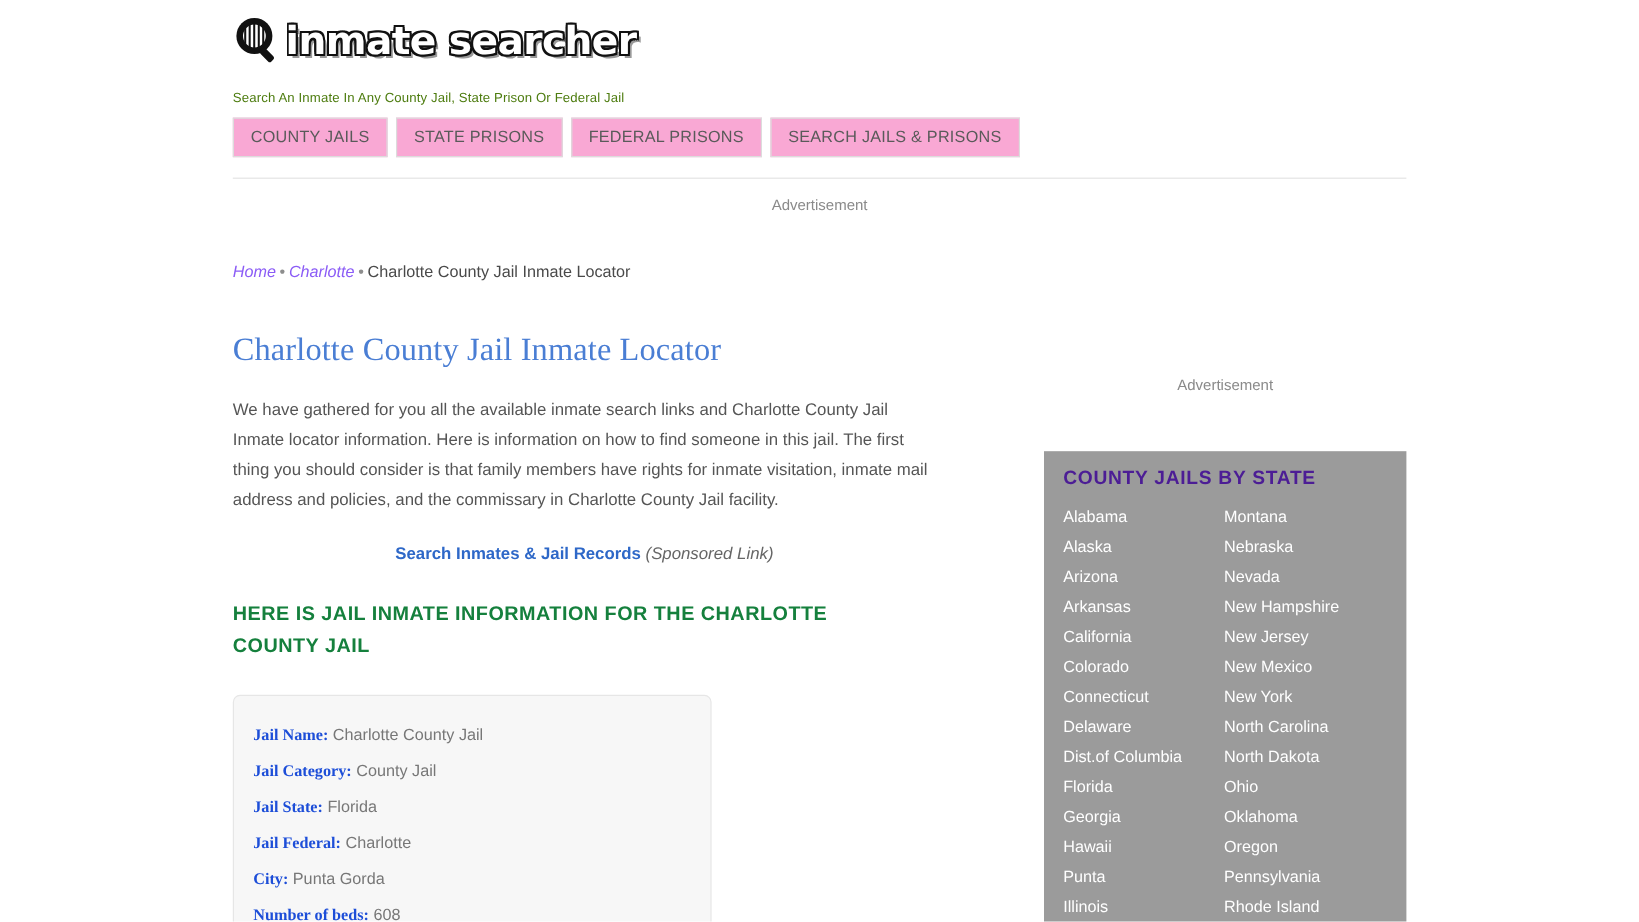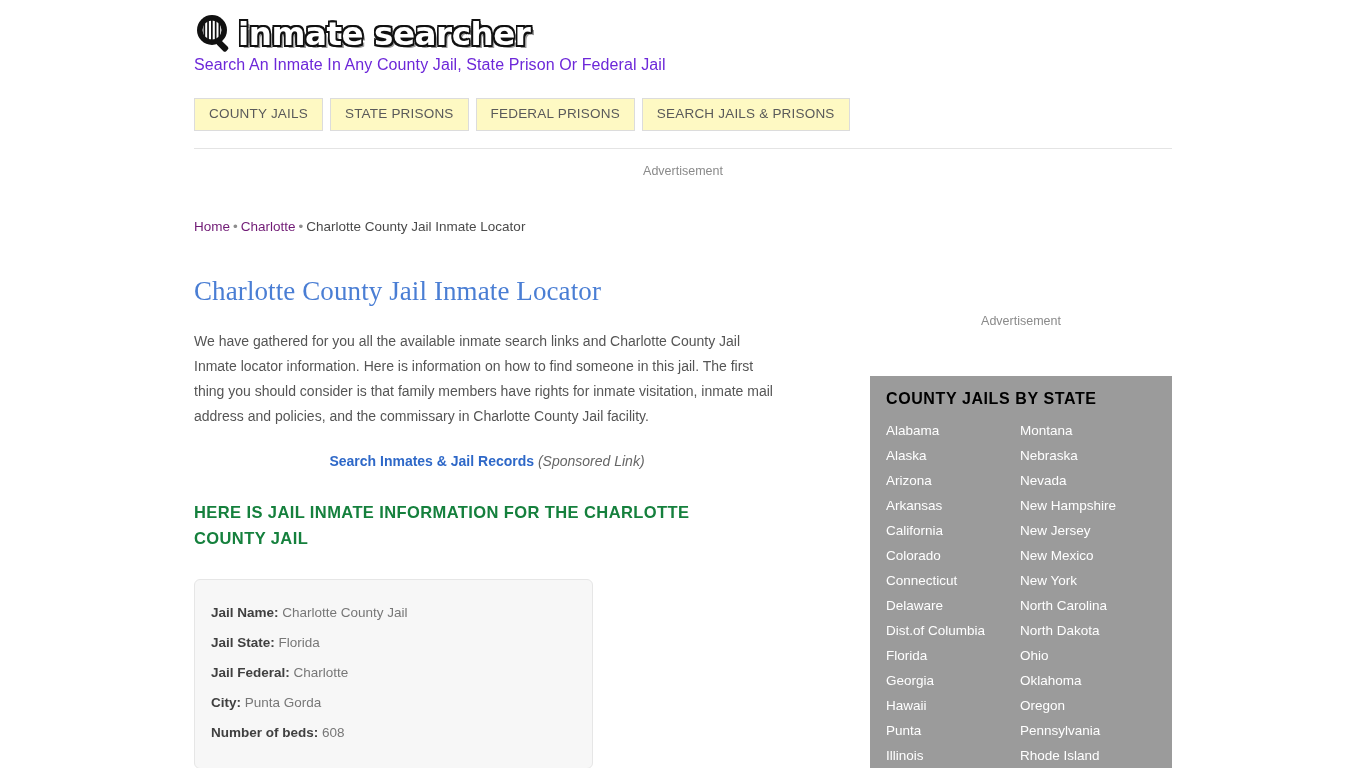--- a/index.html
+++ b/index.html
@@ -52,38 +52,38 @@
       -1.6px -1.6px 0 #111, 1.6px -1.6px 0 #111,
       -1.6px  1.6px 0 #111, 1.6px  1.6px 0 #111,
       -1.6px 0 0 #111, 1.6px 0 0 #111,
       0 -1.6px 0 #111, 0 1.6px 0 #111,
       3px 3px 0 #9a9a9a;
     transform: scaleX(1.02);
     transform-origin: left center;
     white-space: nowrap;
   }
   .tagline {
-    font-size: 16px;
-    color: #6d28d9;
-    margin-top: 0;
+    font-size: 11px;
+    color: #4d7c0f;
+    margin-top: 20px;
     letter-spacing: 0.1px;
     white-space: nowrap;
   }
 
   
   .nav {
     position: absolute;
     left: 194px;
     top: 98px;
     display: flex;
     gap: 7px;
   }
   .nav-btn {
     border: 1px solid #dcdcdc;
-    background: #fef9c3;
+    background: #f9a8d4;
     color: #5a5a5a;
     font-size: 13.5px;
     letter-spacing: 0.2px;
     padding: 8px 14px 9px 14px;
     line-height: 1;
     white-space: nowrap;
     box-sizing: border-box;
     height: 33px;
     display: flex;
     align-items: center;
@@ -117,22 +117,23 @@
     top: 218px;
     width: 620px;
   }
   .breadcrumb {
     font-size: 13.5px;
     color: #4a4a4a;
     line-height: 18px;
     white-space: nowrap;
   }
   .breadcrumb a {
-    color: #701a75;
+    color: #8b5cf6;
     text-decoration: none;
+    font-style: italic;
   }
   .breadcrumb .sep {
     color: #8d8d8d;
     padding: 0 3px;
   }
 
   .page-title {
     font-family: "Liberation Serif", serif;
     font-size: 27px;
     font-weight: 400;
@@ -188,22 +189,23 @@
     border-radius: 6px;
     padding: 18px 16px 20px 16px;
   }
   .info-row {
     font-size: 13.5px;
     color: #777777;
     line-height: 30px;
     white-space: nowrap;
   }
   .info-row b {
-    color: #404040;
+    color: #1d4ed8;
     font-weight: bold;
+    font-family: Liberation Serif, serif;
   }
 
   
   .ad-side {
     position: absolute;
     left: 870px;
     top: 314px;
     width: 302px;
     text-align: center;
     font-size: 12.5px;
@@ -213,21 +215,21 @@
   .sidebar {
     position: absolute;
     left: 870px;
     top: 376px;
     width: 302px;
     background: #9b9b9b;
     padding: 14px 16px 14px 16px;
     box-sizing: border-box;
   }
   .sidebar-title {
-    color: #000000;
+    color: #4c1d95;
     font-size: 16px;
     font-weight: bold;
     letter-spacing: 0.6px;
     margin-bottom: 10px;
     text-transform: uppercase;
   }
   .state-grid {
     display: grid;
     grid-template-columns: 134px 1fr;
     column-gap: 0px;
@@ -294,20 +296,24 @@
       <a href="#">Search Inmates &amp; Jail Records</a>
       <span class="note">(Sponsored Link)</span>
     </div>
 
     <h2 class="section-head">HERE IS JAIL INMATE INFORMATION FOR THE CHARLOTTE COUNTY JAIL</h2>
 
     <div class="info-box">
       <div class="info-row">
         <b>Jail Name:</b>
         <span>Charlotte County Jail</span>
+      </div>
+      <div class="info-row">
+        <b>Jail Category:</b>
+        <span>County Jail</span>
       </div>
       <div class="info-row">
         <b>Jail State:</b>
         <span>Florida</span>
       </div>
       <div class="info-row">
         <b>Jail Federal:</b>
         <span>Charlotte</span>
       </div>
       <div class="info-row">

